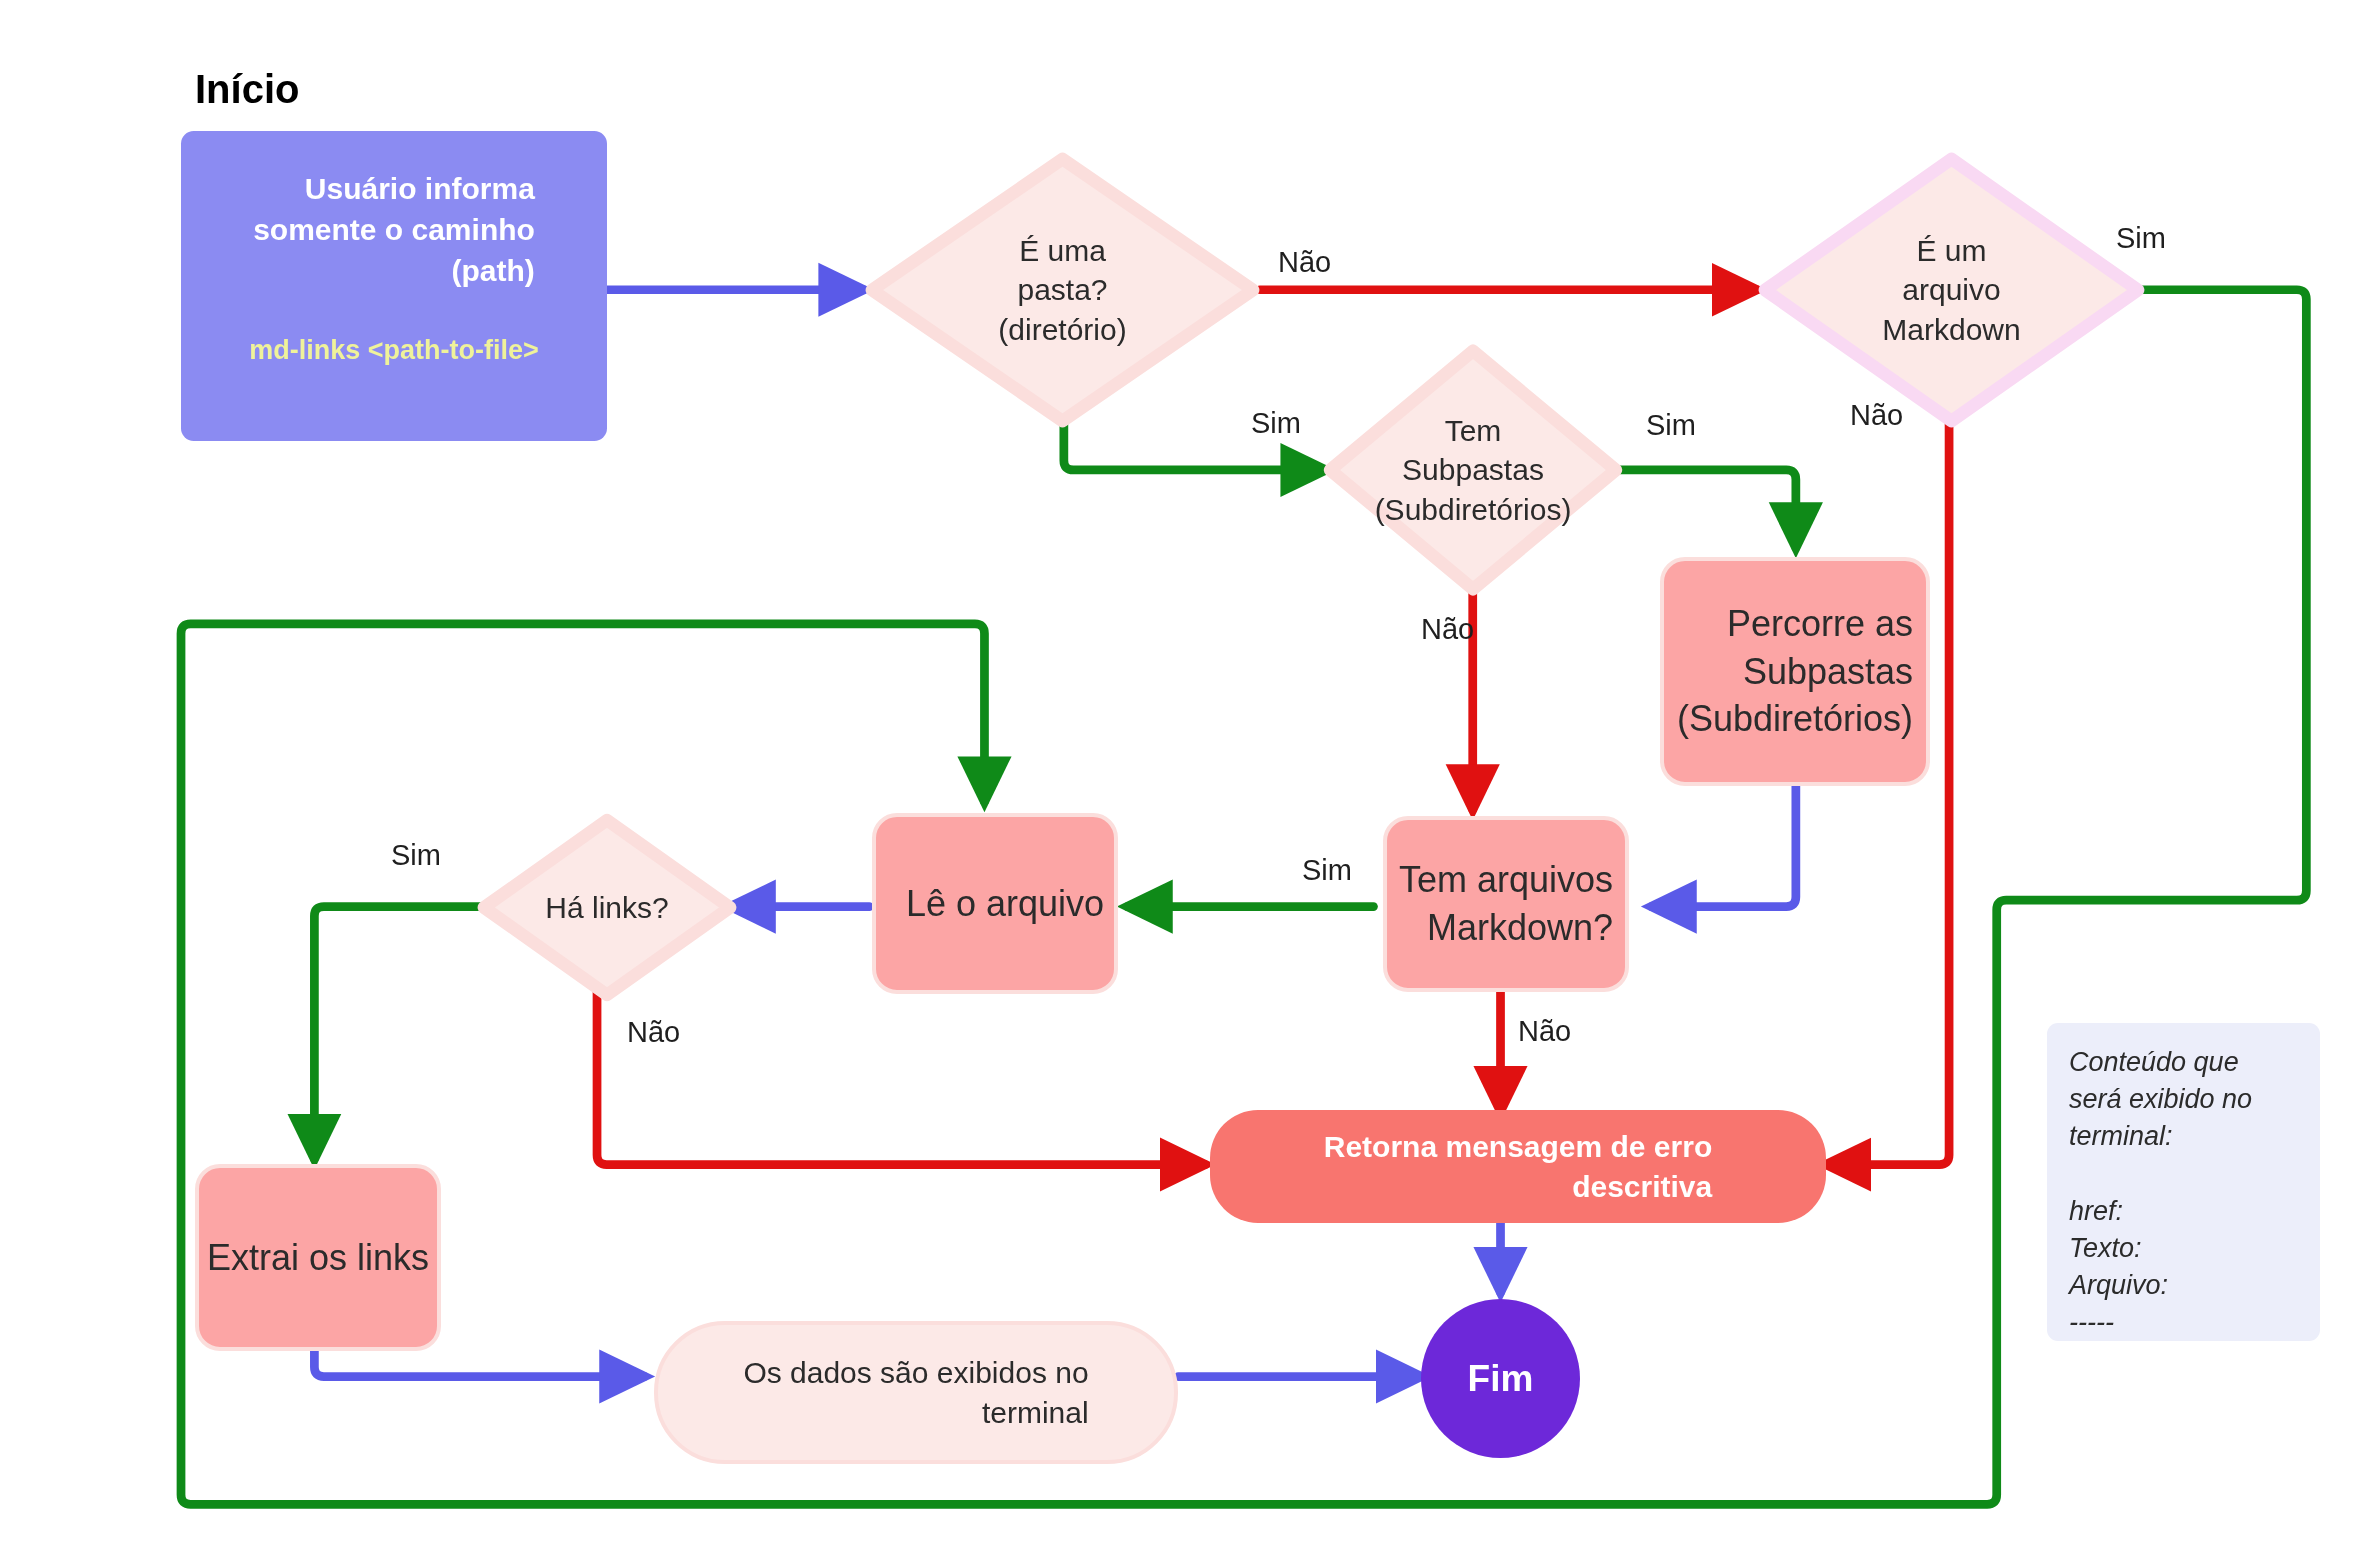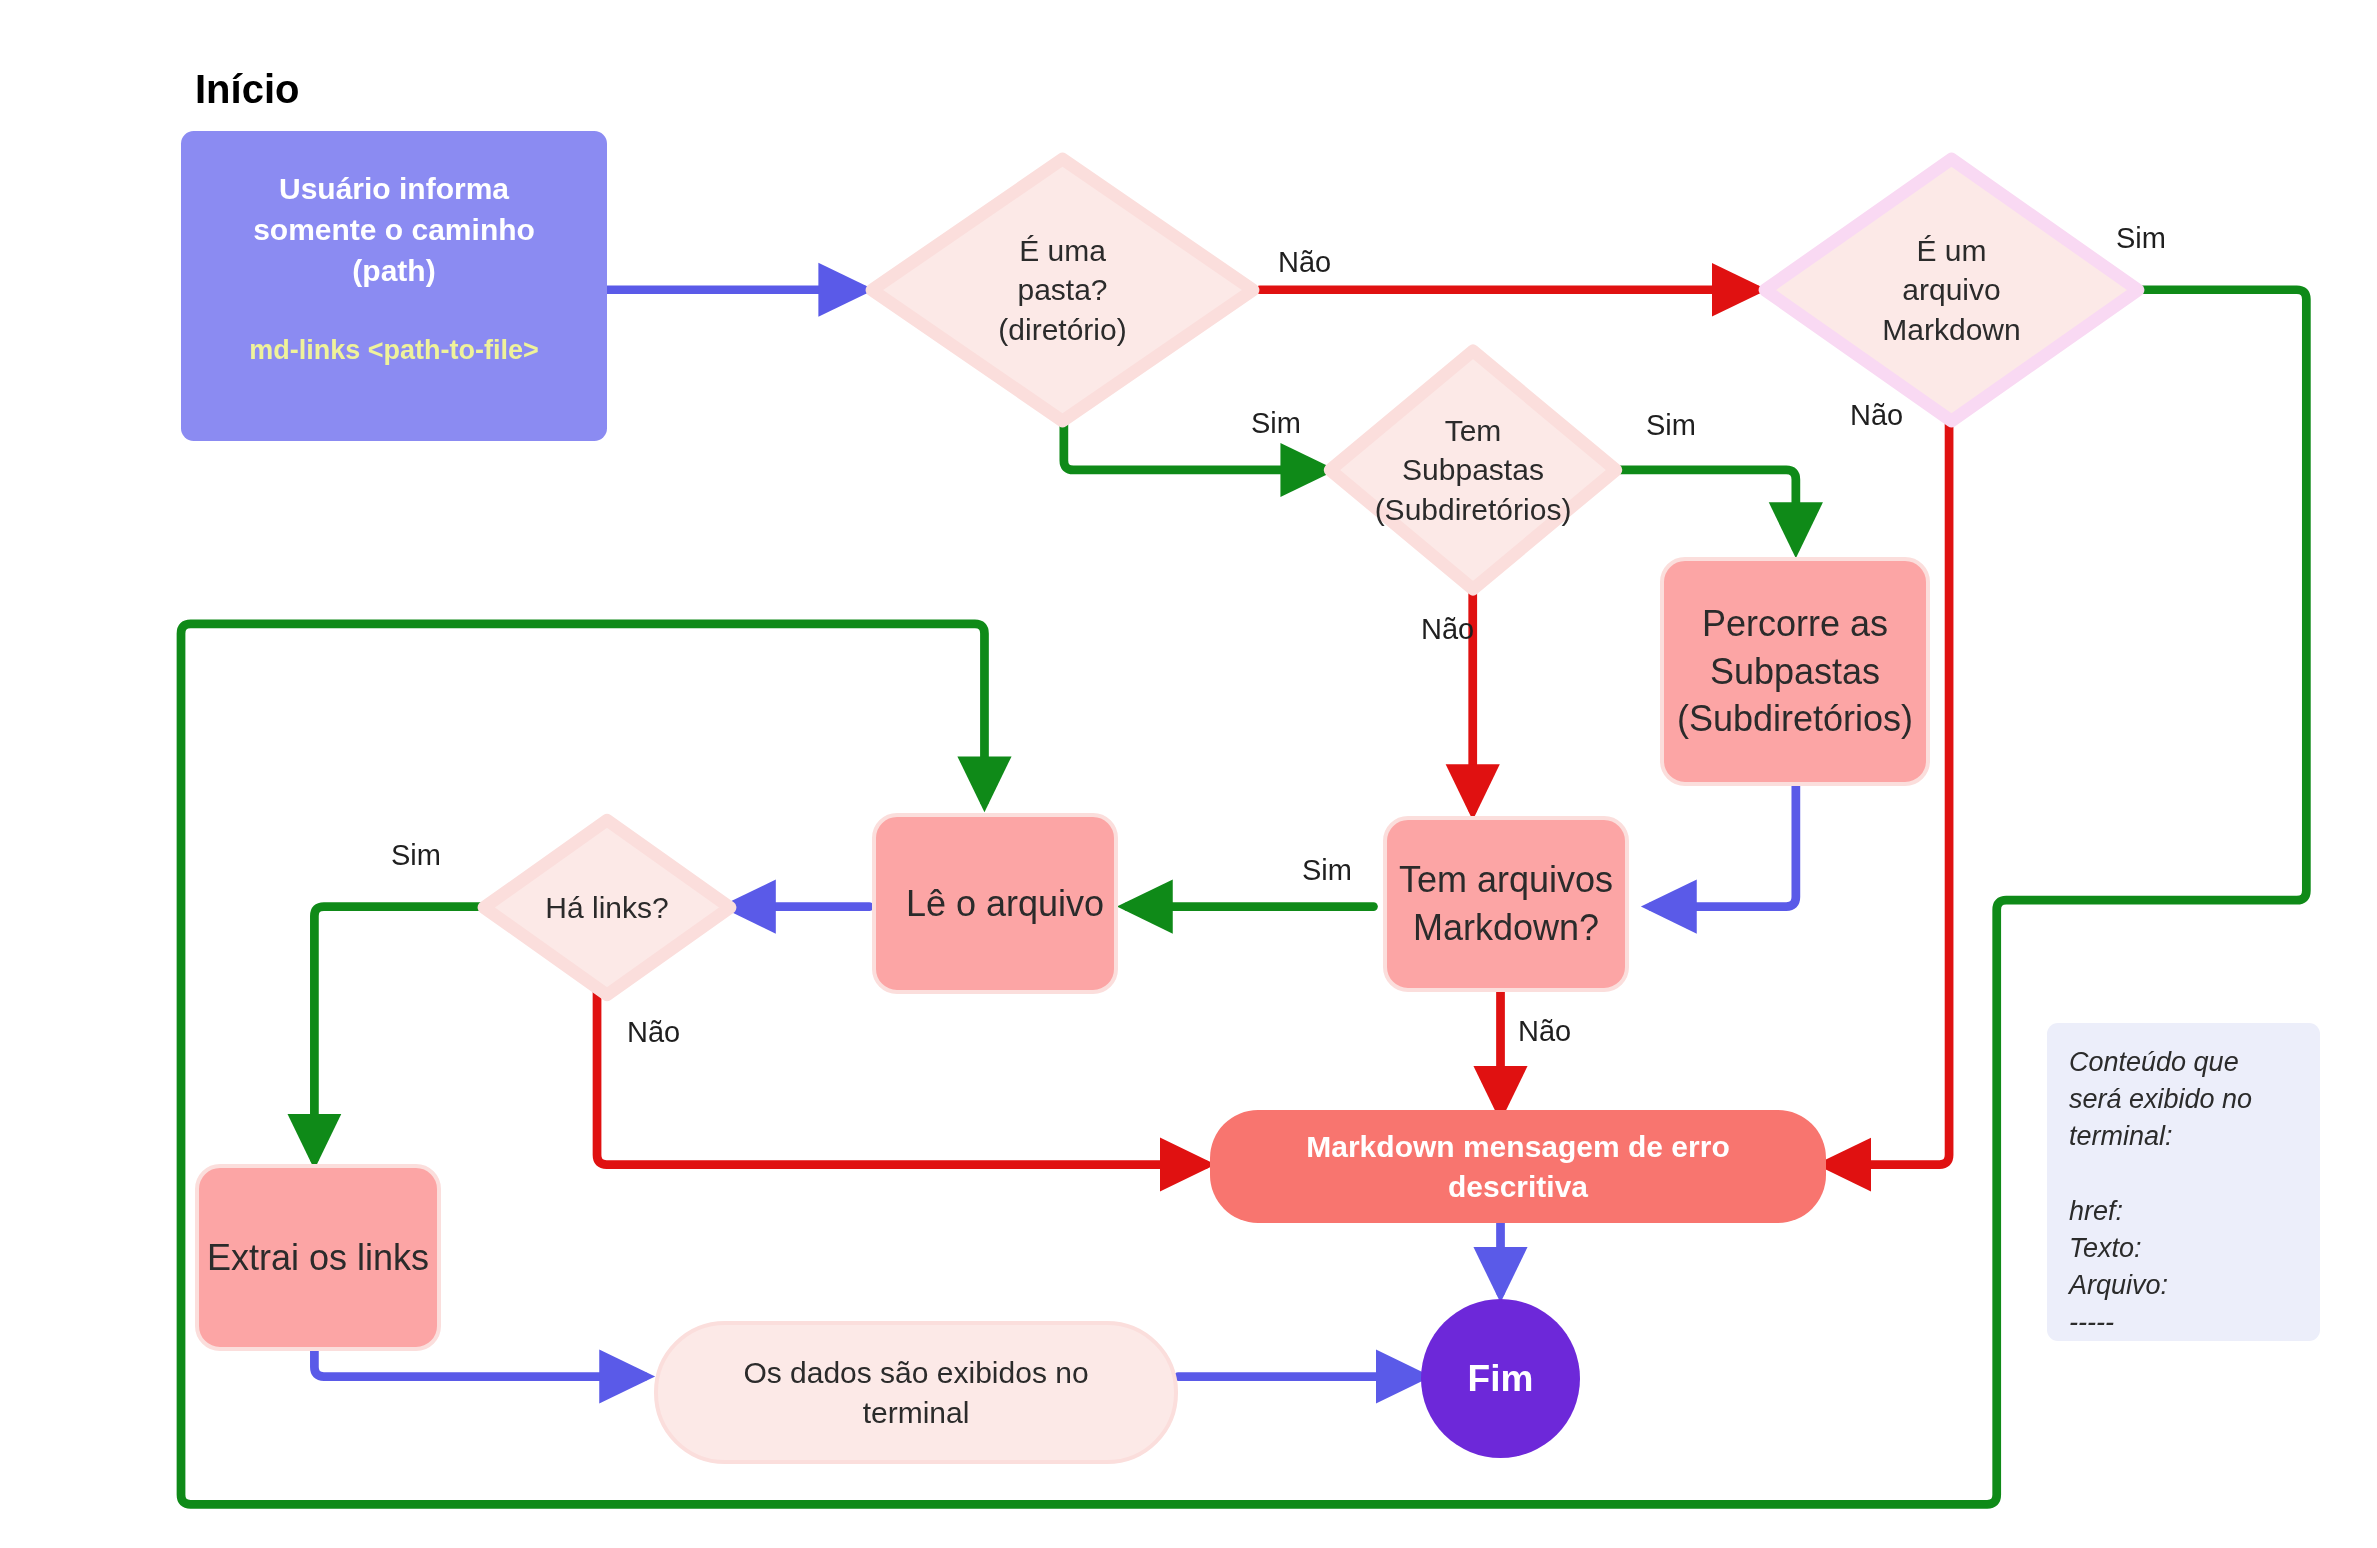--- a/index.html
+++ b/index.html
@@ -23,21 +23,21 @@
     top: 0;
     width: 2377px;
     height: 1548px;
   }
   .node {
     position: absolute;
     box-sizing: border-box;
     display: flex;
     align-items: center;
     justify-content: center;
-    text-align: center;
+    text-align: right;
     color: #2b2b2b;
   }
   .node span { display: block; white-space: pre-line; }
 
   
   .proc {
     background: #fca5a5;
     border: 4.8px solid #fbdedc;
     border-radius: 25px;
     font-size: 36px;
@@ -238,21 +238,21 @@
   <div class="node proc" style="left:195px; top:1164px; width:246px; height:187px;">
     <span>Extrai os links</span>
   </div>
 
   <div class="node term" style="left:654px; top:1305px; width:524px; height:143px;margin-top:16px;">
     <span>Os dados são exibidos no
 terminal</span>
   </div>
 
   <div class="node error" style="left:1210px; top:1110px; width:616px; height:113px;">
-    <span>Markdown mensagem de erro
+    <span>Retorna mensagem de erro
 descritiva</span>
   </div>
 
   <div class="node fim" style="left:1421px; top:1299px; width:159px; height:159px;">
     <span>Fim</span>
   </div>
 
   <div class="node note" style="left:2047px; top:1023px; width:273px; height:318px;font-style:italic;">
     <span>Conteúdo que
 será exibido no

